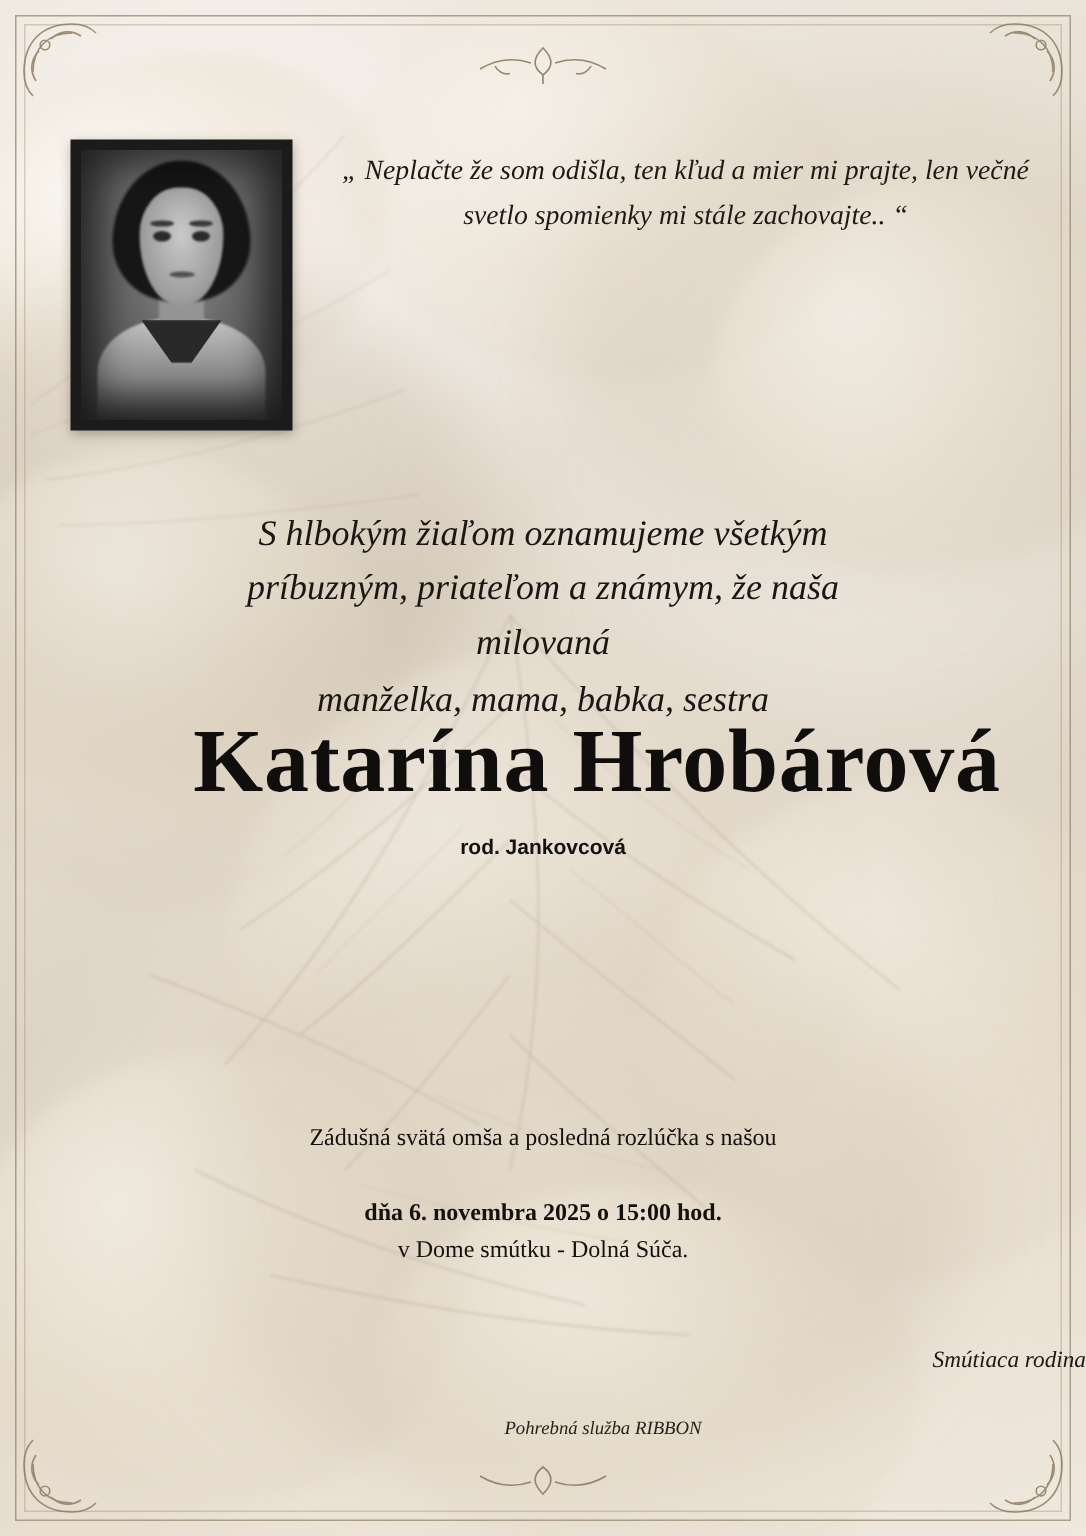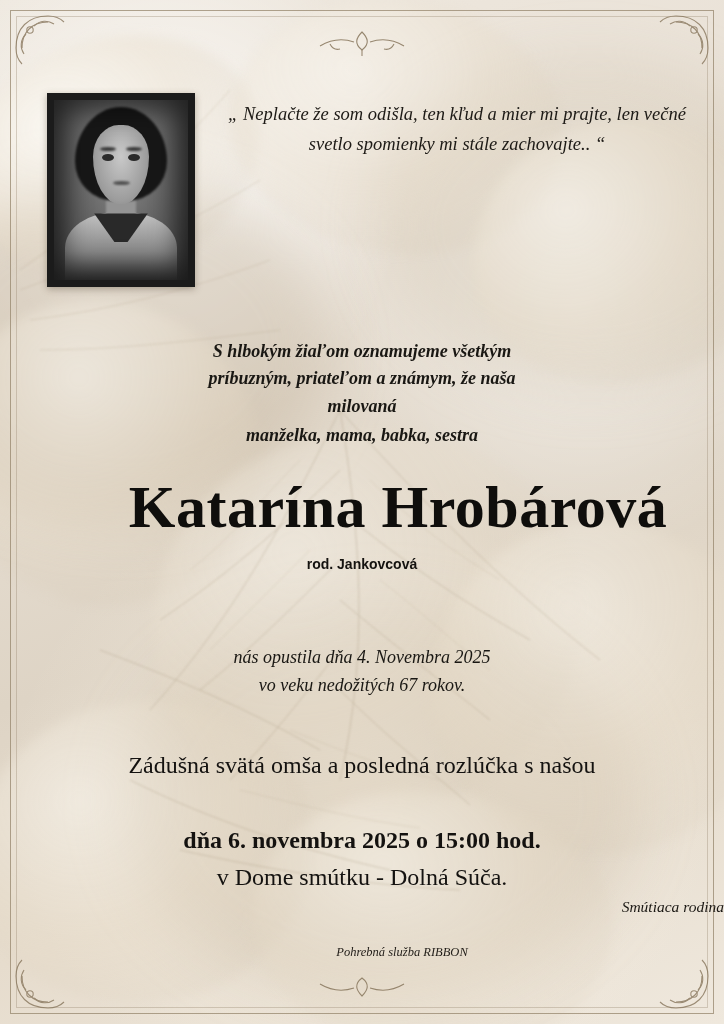--- a/index.html
+++ b/index.html
@@ -134,24 +134,23 @@
     color: #1d1a16;
   }
 
   .announce {
     position: absolute;
     left: 132px;
     top: 338px;
     width: 460px;
     text-align: center;
     font-style: italic;
-    font-size: 18px;
+    font-size: 24px;
     line-height: 1.52;
     color: #191713;
-    font-weight: bold;
   }
   .announce .rel {
     display: block;
     margin-top: 2px;
   }
 
   .name {
     position: absolute;
     left: 0;
     top: 476px;
@@ -187,21 +186,21 @@
     line-height: 1.58;
     color: #191713;
   }
 
   .ceremony {
     position: absolute;
     left: 82px;
     top: 747px;
     width: 560px;
     text-align: center;
-    font-size: 24px;
+    font-size: 16px;
     line-height: 1.56;
     color: #141210;
   }
   .ceremony .strong {
     font-weight: 700;
   }
 
   .family {
     position: absolute;
     left: 0;
@@ -370,24 +369,20 @@
     <div class="announce">
       <span>S hlbokým žiaľom oznamujeme všetkým</span><br>
       <span>príbuzným, priateľom a známym, že naša</span><br>
       <span>milovaná</span>
       <span class="rel">manželka, mama, babka, sestra</span>
     </div>
 
     <div class="name">Katarína Hrobárová</div>
     <div class="maiden">rod. Jankovcová</div>
 
-    <div class="passed">
-      <span>nás opustila dňa 4. Novembra 2025</span><br>
-      <span>vo veku nedožitých 67 rokov.</span>
-    </div>
 
     <div class="ceremony">
       <span>Zádušná svätá omša a posledná rozlúčka s našou</span><br>
       <br>
       <span class="strong">dňa 6. novembra 2025  o 15:00 hod.</span><br>
       <span>v Dome smútku - Dolná Súča.</span>
     </div>
 
     <div class="family">Smútiaca rodina</div>
     <div class="provider">Pohrebná služba RIBBON</div>

